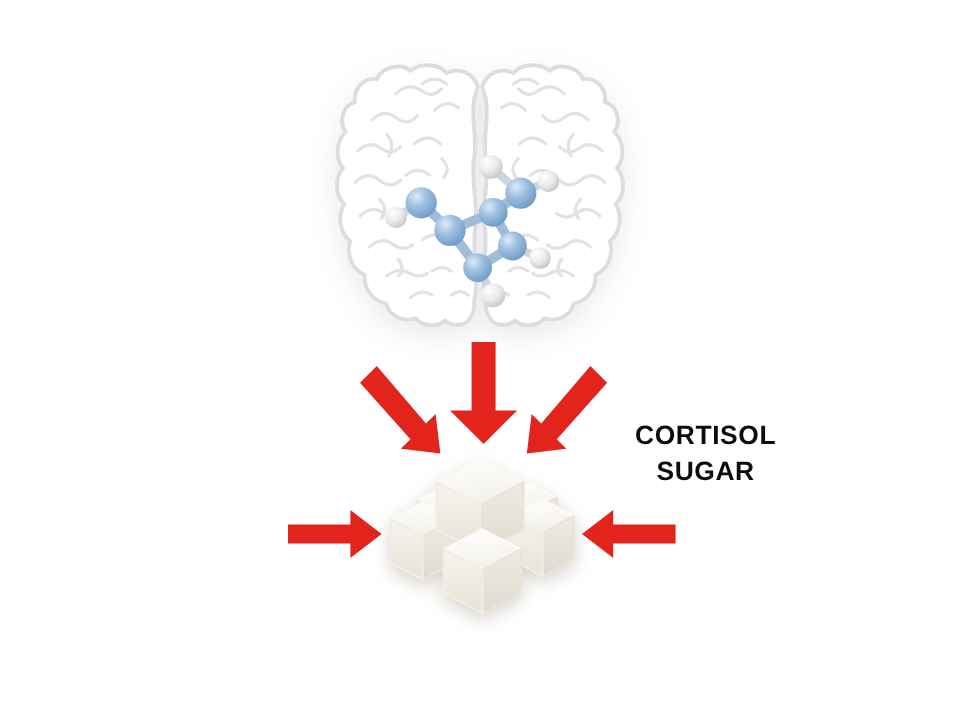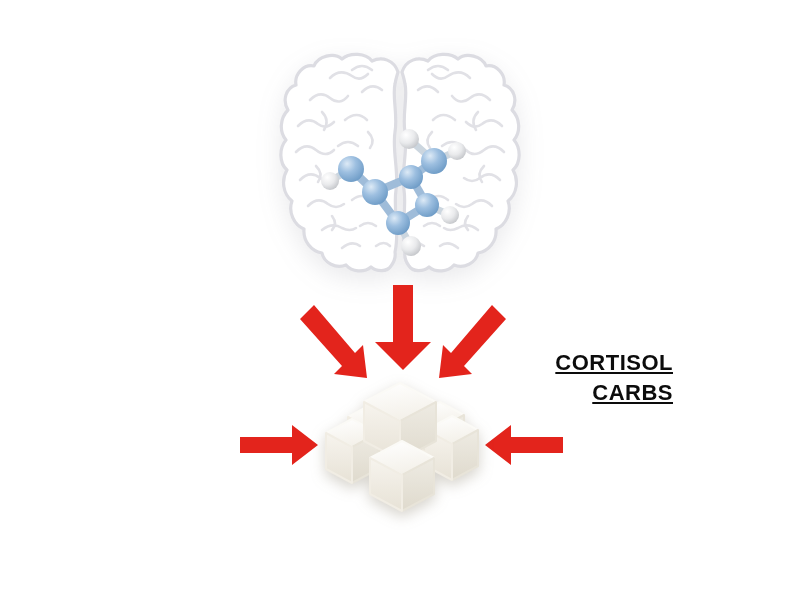--- a/index.html
+++ b/index.html
@@ -19,22 +19,21 @@
   .arrow{fill:var(--arrow_red,#e3241c);}
   .cubes{filter:drop-shadow(0 5px 7px rgba(110,100,75,0.28));}
   .cube polygon{stroke-linejoin:round;stroke-width:2;}
   .face-top{fill:url(#gTop);stroke:#fbfaf6;}
   .face-left{fill:url(#gLeft);stroke:#f1ede4;}
   .face-right{fill:url(#gRight);stroke:#e8e4d9;}
   .label{
     position:absolute;
     color:var(--text,#0c0c0c);
     font-weight:bold;
-    text-align:right;
-    text-decoration:underline;
+    text-align:center;
   }
   .cortisol-label{
     left:503px;top:348px;width:170px;
     font-size:22px;line-height:30px;letter-spacing:.5px;
   }
   .caption-label{
     left:0;top:533px;width:800px;
     font-size:29px;line-height:36px;letter-spacing:-.3px;
   }
 </style>
@@ -170,17 +169,17 @@
       <g class="cube">
         <polygon class="face-top" points="402,441 434,458 402,475 370,458"></polygon>
         <polygon class="face-right" points="402,475 434,458 434,494 402,511"></polygon>
         <polygon class="face-left" points="370,458 402,475 402,511 370,494"></polygon>
       </g>
     </g>
   </svg>
 
   <div class="label cortisol-label">
     <div>CORTISOL</div>
-    <div>CARBS</div>
+    <div>SUGAR</div>
   </div>
 
 
 </div>
 
 </body></html>

